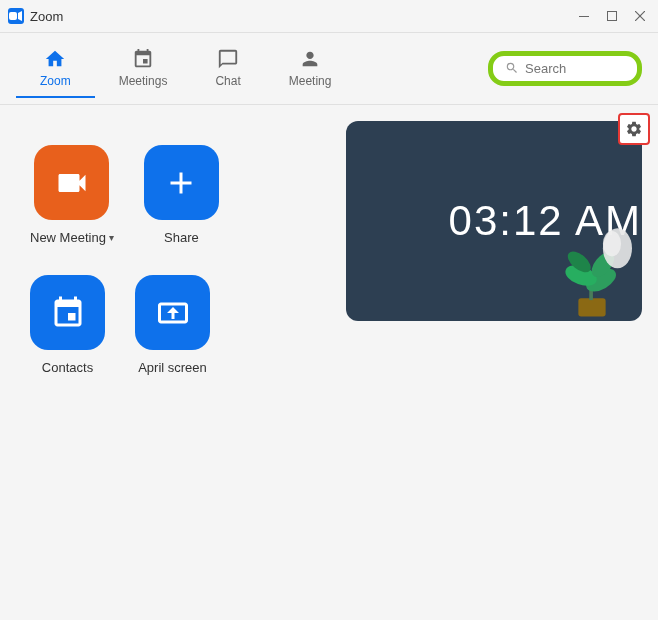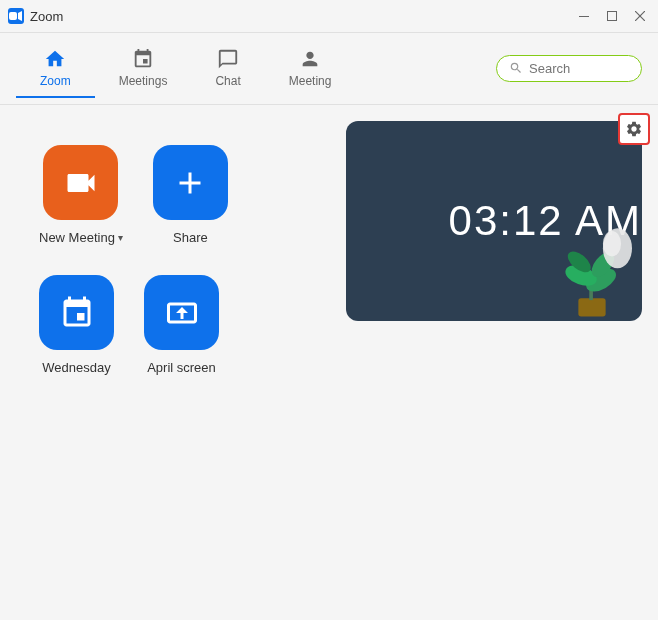--- a/index.html
+++ b/index.html
@@ -83,41 +83,40 @@
       border-bottom: 2px solid #0e71eb;
     }
     .nav-tab svg {
       width: 22px;
       height: 22px;
     }
     .search-box {
       display: flex;
       align-items: flex-start;
       background: white;
-      border: 1px solid #84cc16;
+      border: 5px solid #84cc16;
       border-radius: 16px;
       padding: 5px 12px;
       gap: 6px;
       min-width: 140px;
     }
     .search-box input {
       border: none;
       outline: none;
       background: transparent;
       font-size: 13px;
       color: #999;
       width: 100px;
     }
 
     
     .main-content {
       display: flex;
       height: calc(620px - 32px - 72px);
       position: relative;
-      margin-left: 9px;
     }
 
     
     .settings-btn {
       position: absolute;
       top: 8px;
       right: 8px;
       width: 32px;
       height: 32px;
       display: flex;
@@ -336,21 +335,21 @@
 
     <div class="action-row">
 
       <div class="action-item">
         <div class="action-btn blue">
           <svg viewBox="0 0 24 24" fill="white">
             <path d="M17 12h-5v5h5v-5zM16 1v2H8V1H6v2H5c-1.11 0-1.99.9-1.99 2L3 19c0 1.1.89 2 2 2h14c1.1 0 2-.9 2-2V5c0-1.1-.9-2-2-2h-1V1h-2zm3 18H5V8h14v11z"></path>
           </svg>
         </div>
         <div class="action-label">
-          <span>Wednesday</span>
+          <span>Contacts</span>
         </div>
       </div>
 
       <div class="action-item">
         <div class="action-btn blue">
           <svg viewBox="0 0 24 24" fill="white">
             <path d="M20 5H4c-1.1 0-2 .9-2 2v10c0 1.1.9 2 2 2h16c1.1 0 2-.9 2-2V7c0-1.1-.9-2-2-2zm0 12H4V7h16v10z"></path>
             <path d="M12 8l-4 4h3v4h2v-4h3z"></path>
           </svg>
         </div>

